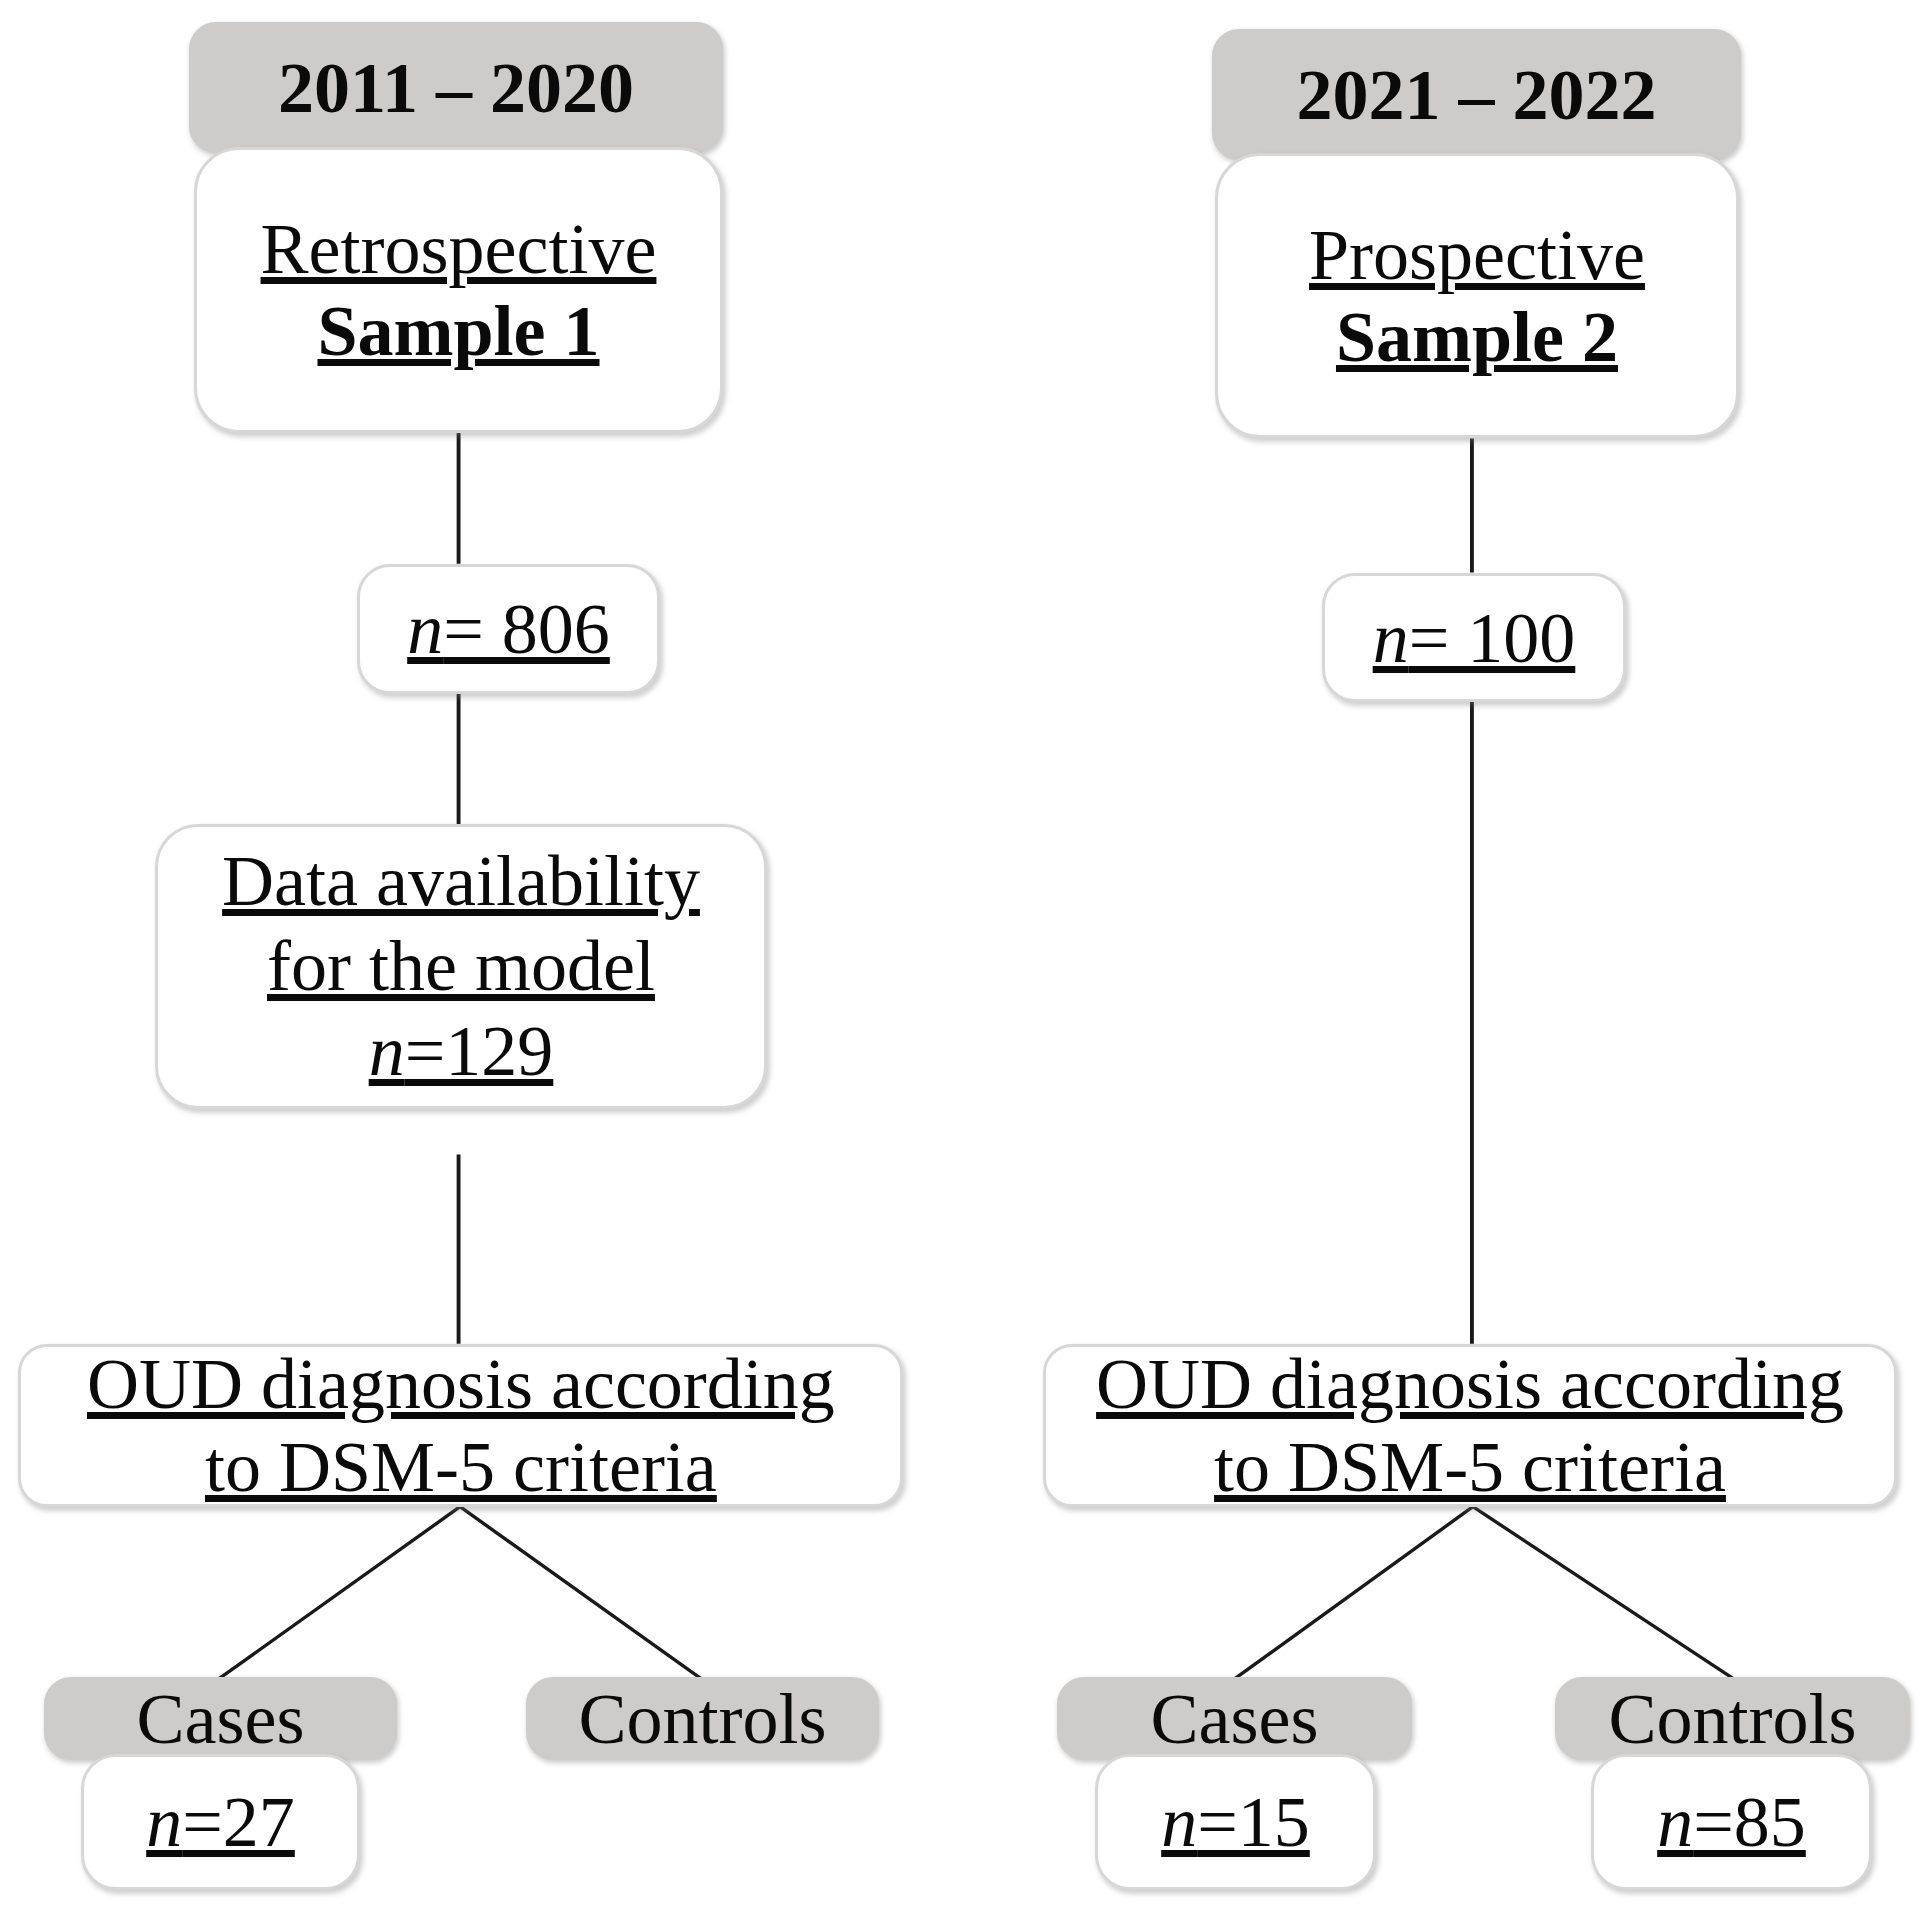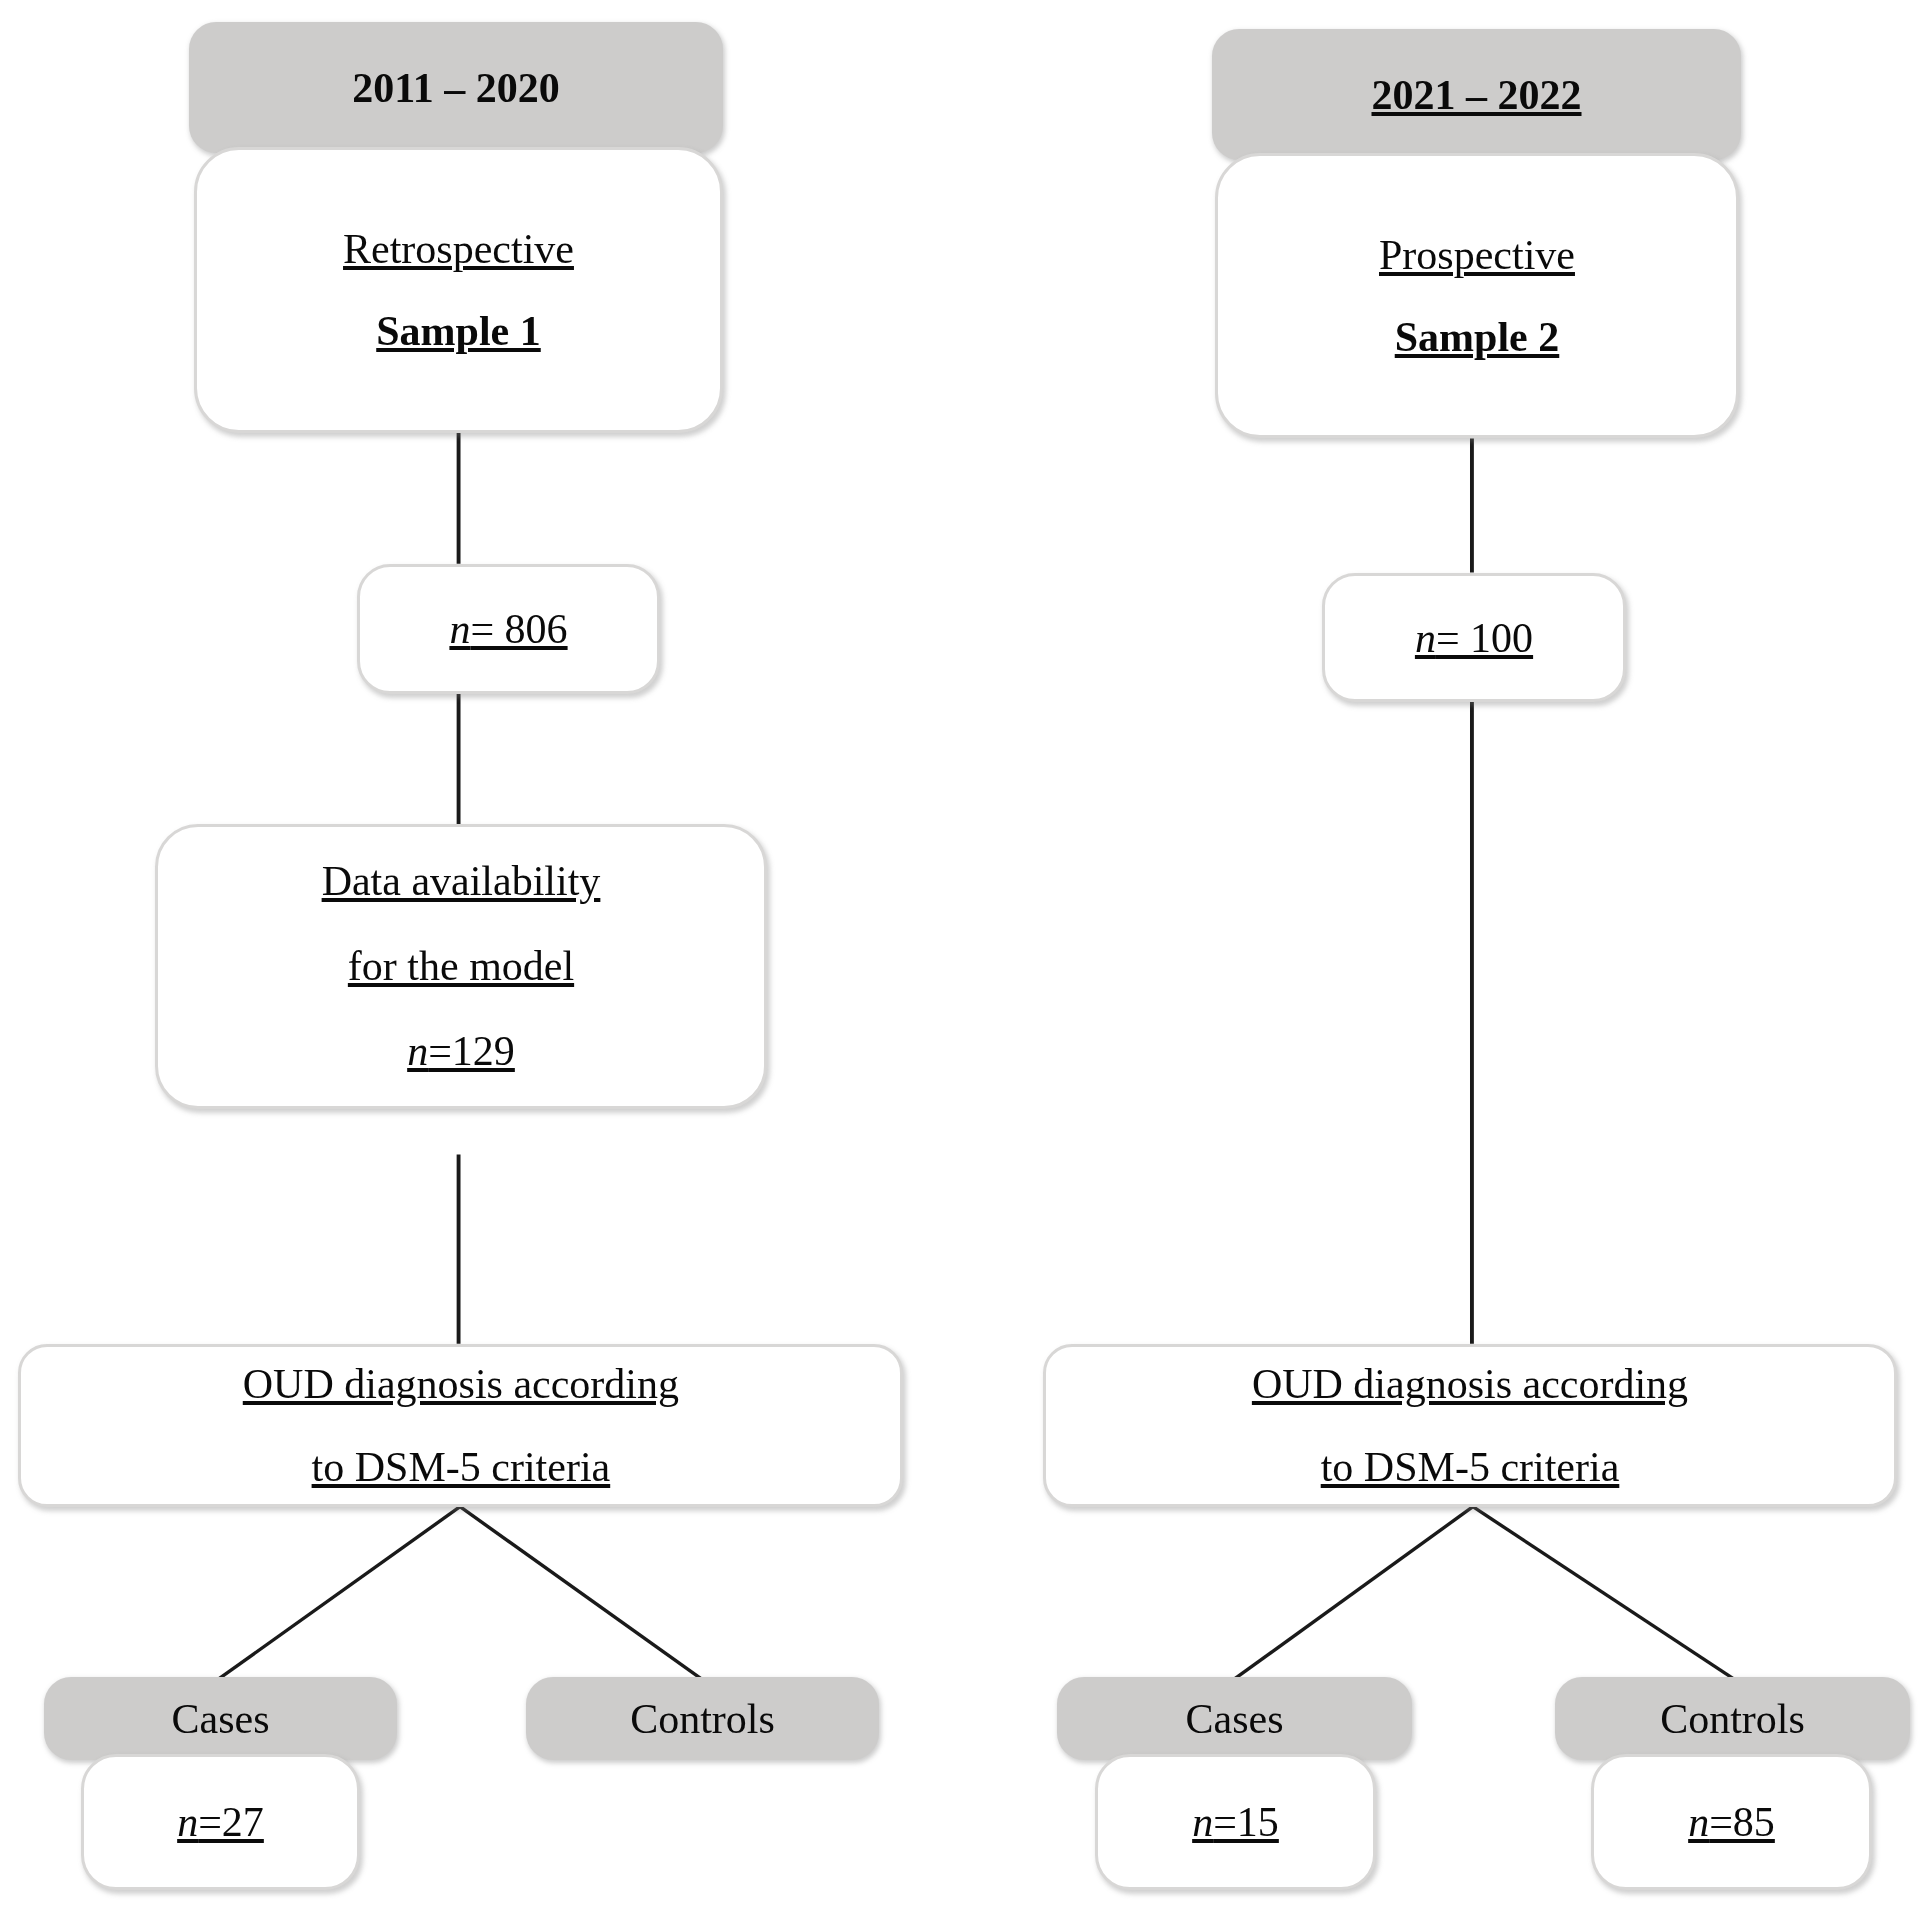--- a/index.html
+++ b/index.html
@@ -28,21 +28,21 @@
     border-radius:27px;
     box-shadow:1.9px 2.9px 4.9px rgba(110,110,110,0.35);
     z-index:1;
   }
   .white-box{
     background:#ffffff;
     border:3.9px solid #d8d7d6;
     box-shadow:2.9px 3.9px 5.8px rgba(120,120,120,0.35);
     text-decoration:underline;
   }
-  .t{font-size:42px;line-height:82px;white-space:nowrap;}
+  .t{font-size:72px;line-height:82px;white-space:nowrap;}
   .t-bold{font-weight:700;}
   .n-italic{font-style:italic;}
   
   .year-box{font-size:62px;font-weight:700;}
   .sample-box{border-radius:45px;}
   .n-box{border-radius:33px;}
   .data-box{border-radius:43px;}
   .data-box .t{line-height:85px;}
   .oud-box{border-radius:29px;}
   .oud-box .t{line-height:83px;}
@@ -95,21 +95,21 @@
     <span class="t">Cases</span>
   </div>
   <div class="box white-box outcome-n-box" style="left:81px;top:1754px;width:279px;height:136px;">
     <span class="t"><span class="n-italic">n</span><span>=27</span></span>
   </div>
 
   <div class="box gray-tab" style="left:526px;top:1677px;width:353px;height:83px;">
     <span class="t">Controls</span>
   </div>
 
-  <div class="box gray-tab year-box" style="left:1212px;top:29px;width:529px;height:131px;text-decoration:underline;">
+  <div class="box gray-tab year-box" style="left:1212px;top:29px;width:529px;height:131px;">
     <span class="t t-bold">2021 – 2022</span>
   </div>
 
   <div class="box white-box sample-box" style="left:1215px;top:153px;width:524px;height:285px;">
     <span class="t">Prospective</span>
     <span class="t t-bold">Sample 2</span>
   </div>
 
   <div class="box white-box n-box" style="left:1322px;top:573px;width:304px;height:129px;">
     <span class="t"><span class="n-italic">n</span><span>= 100</span></span>

